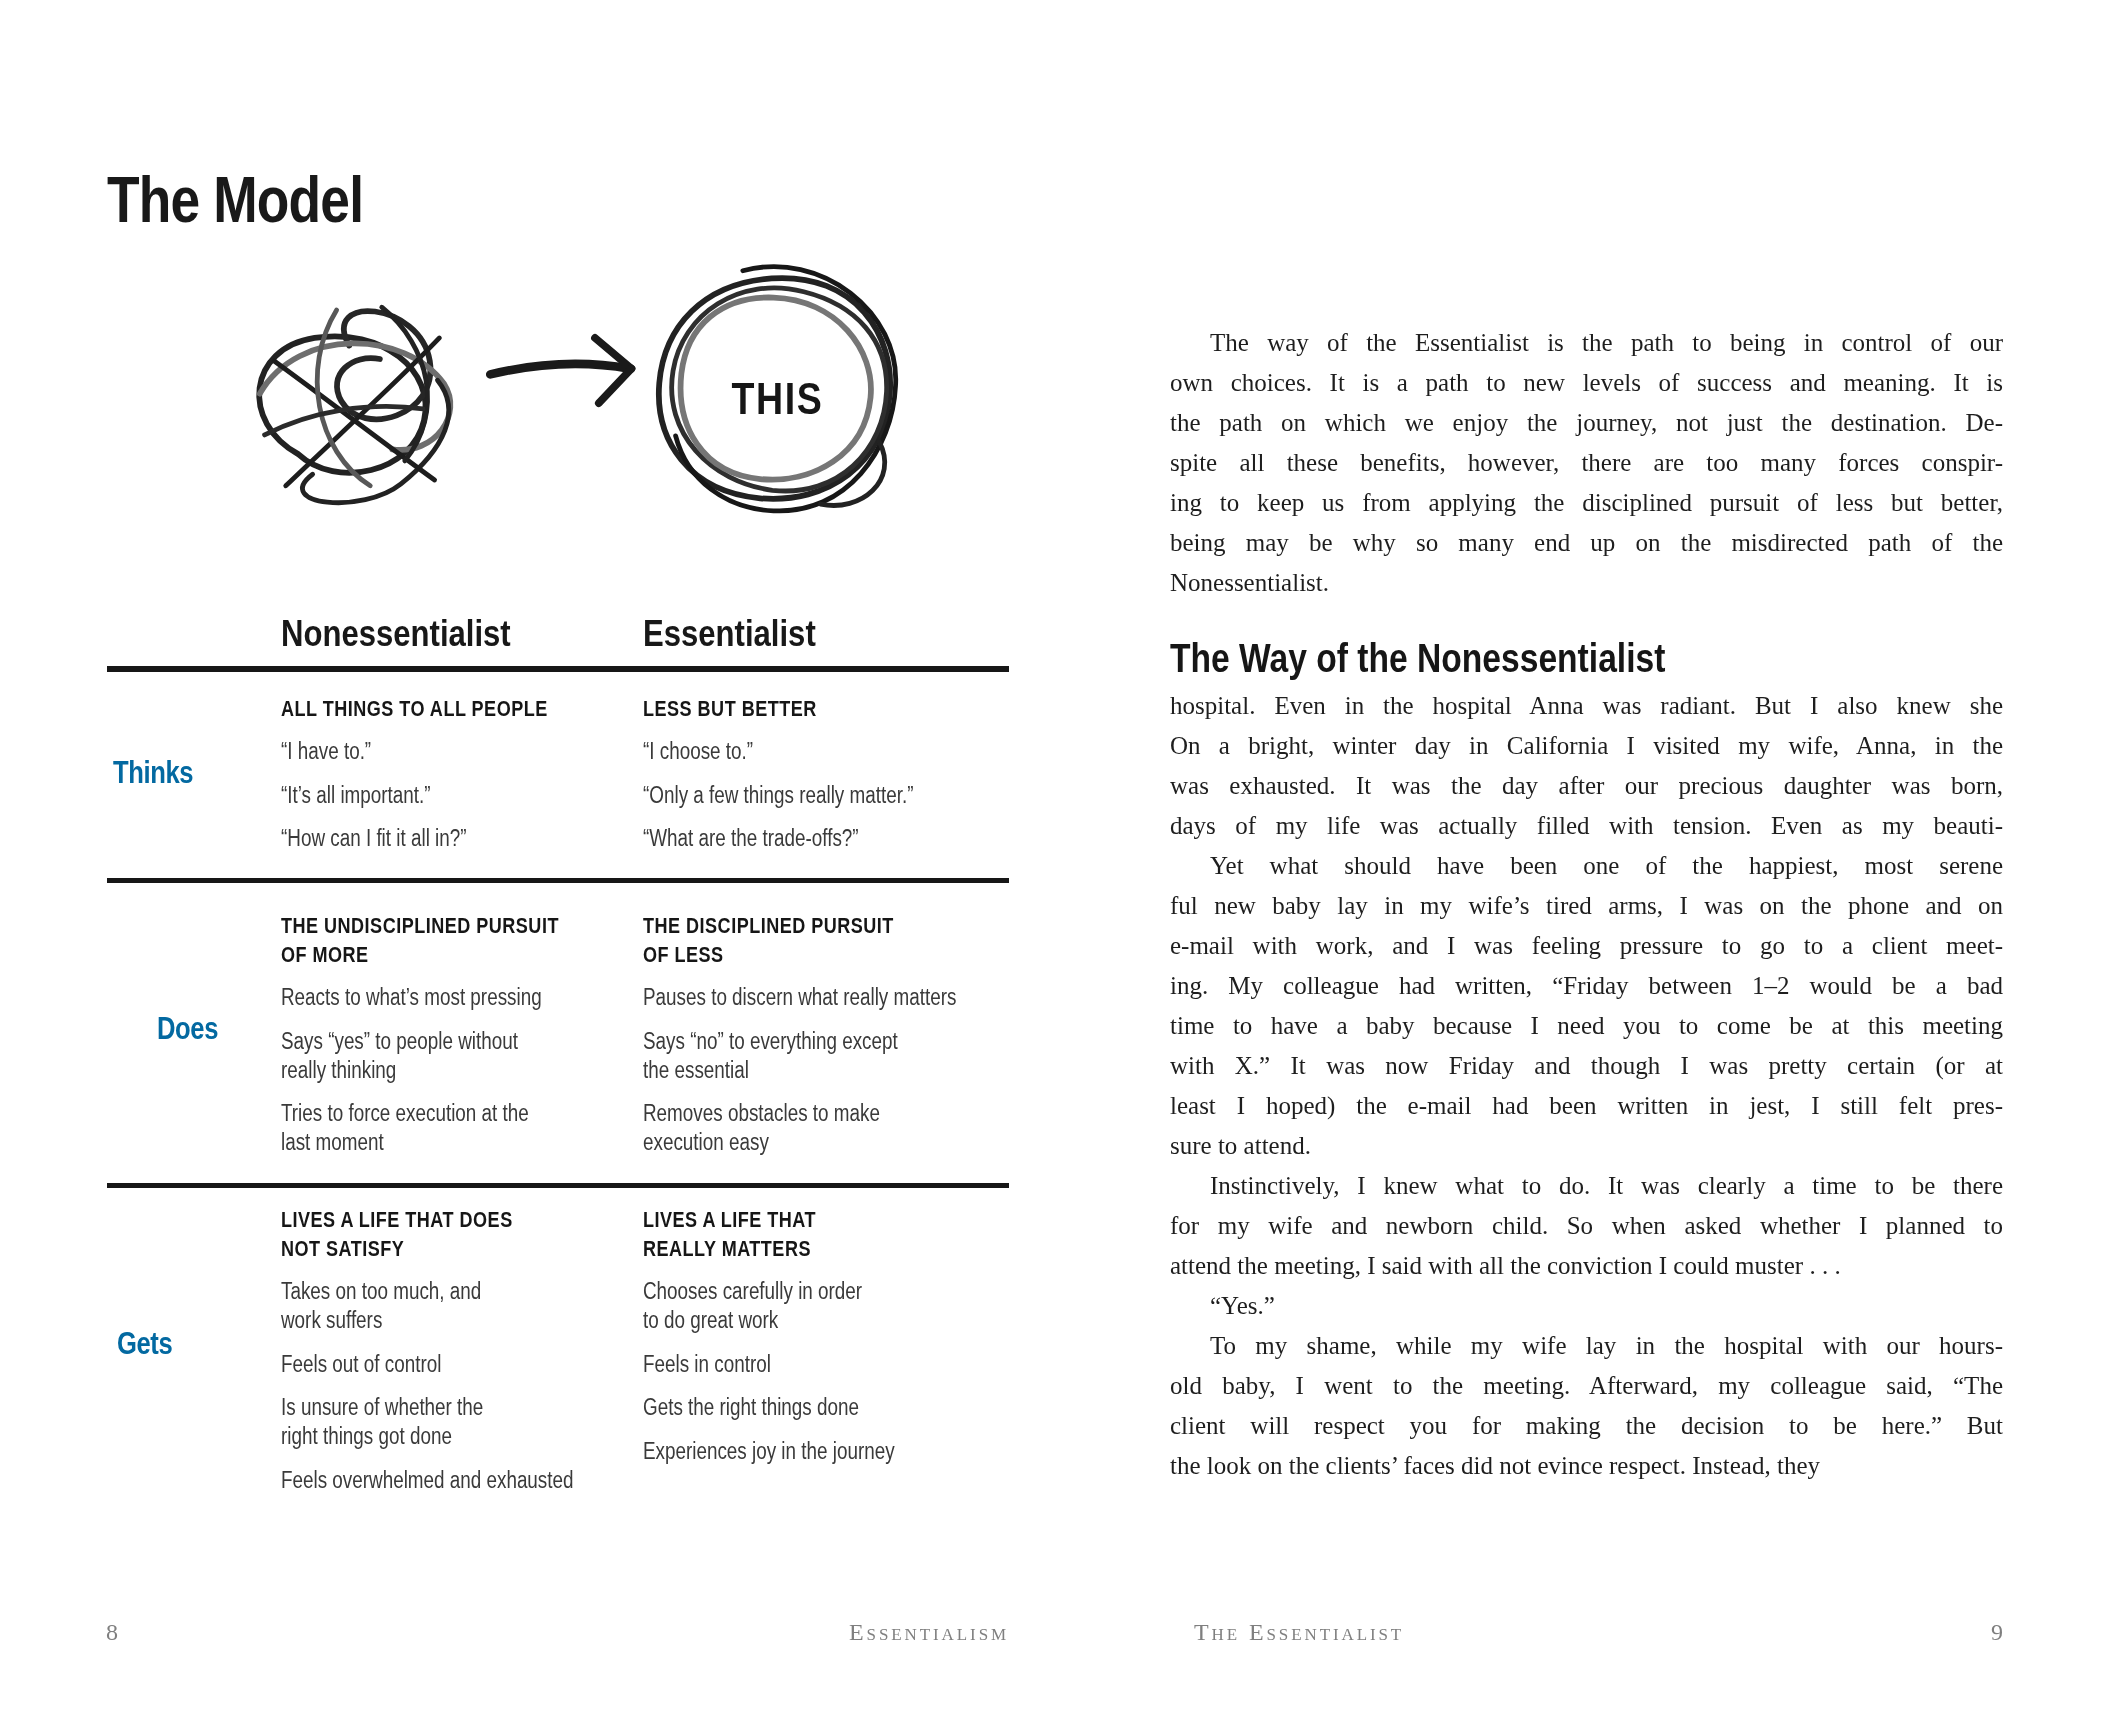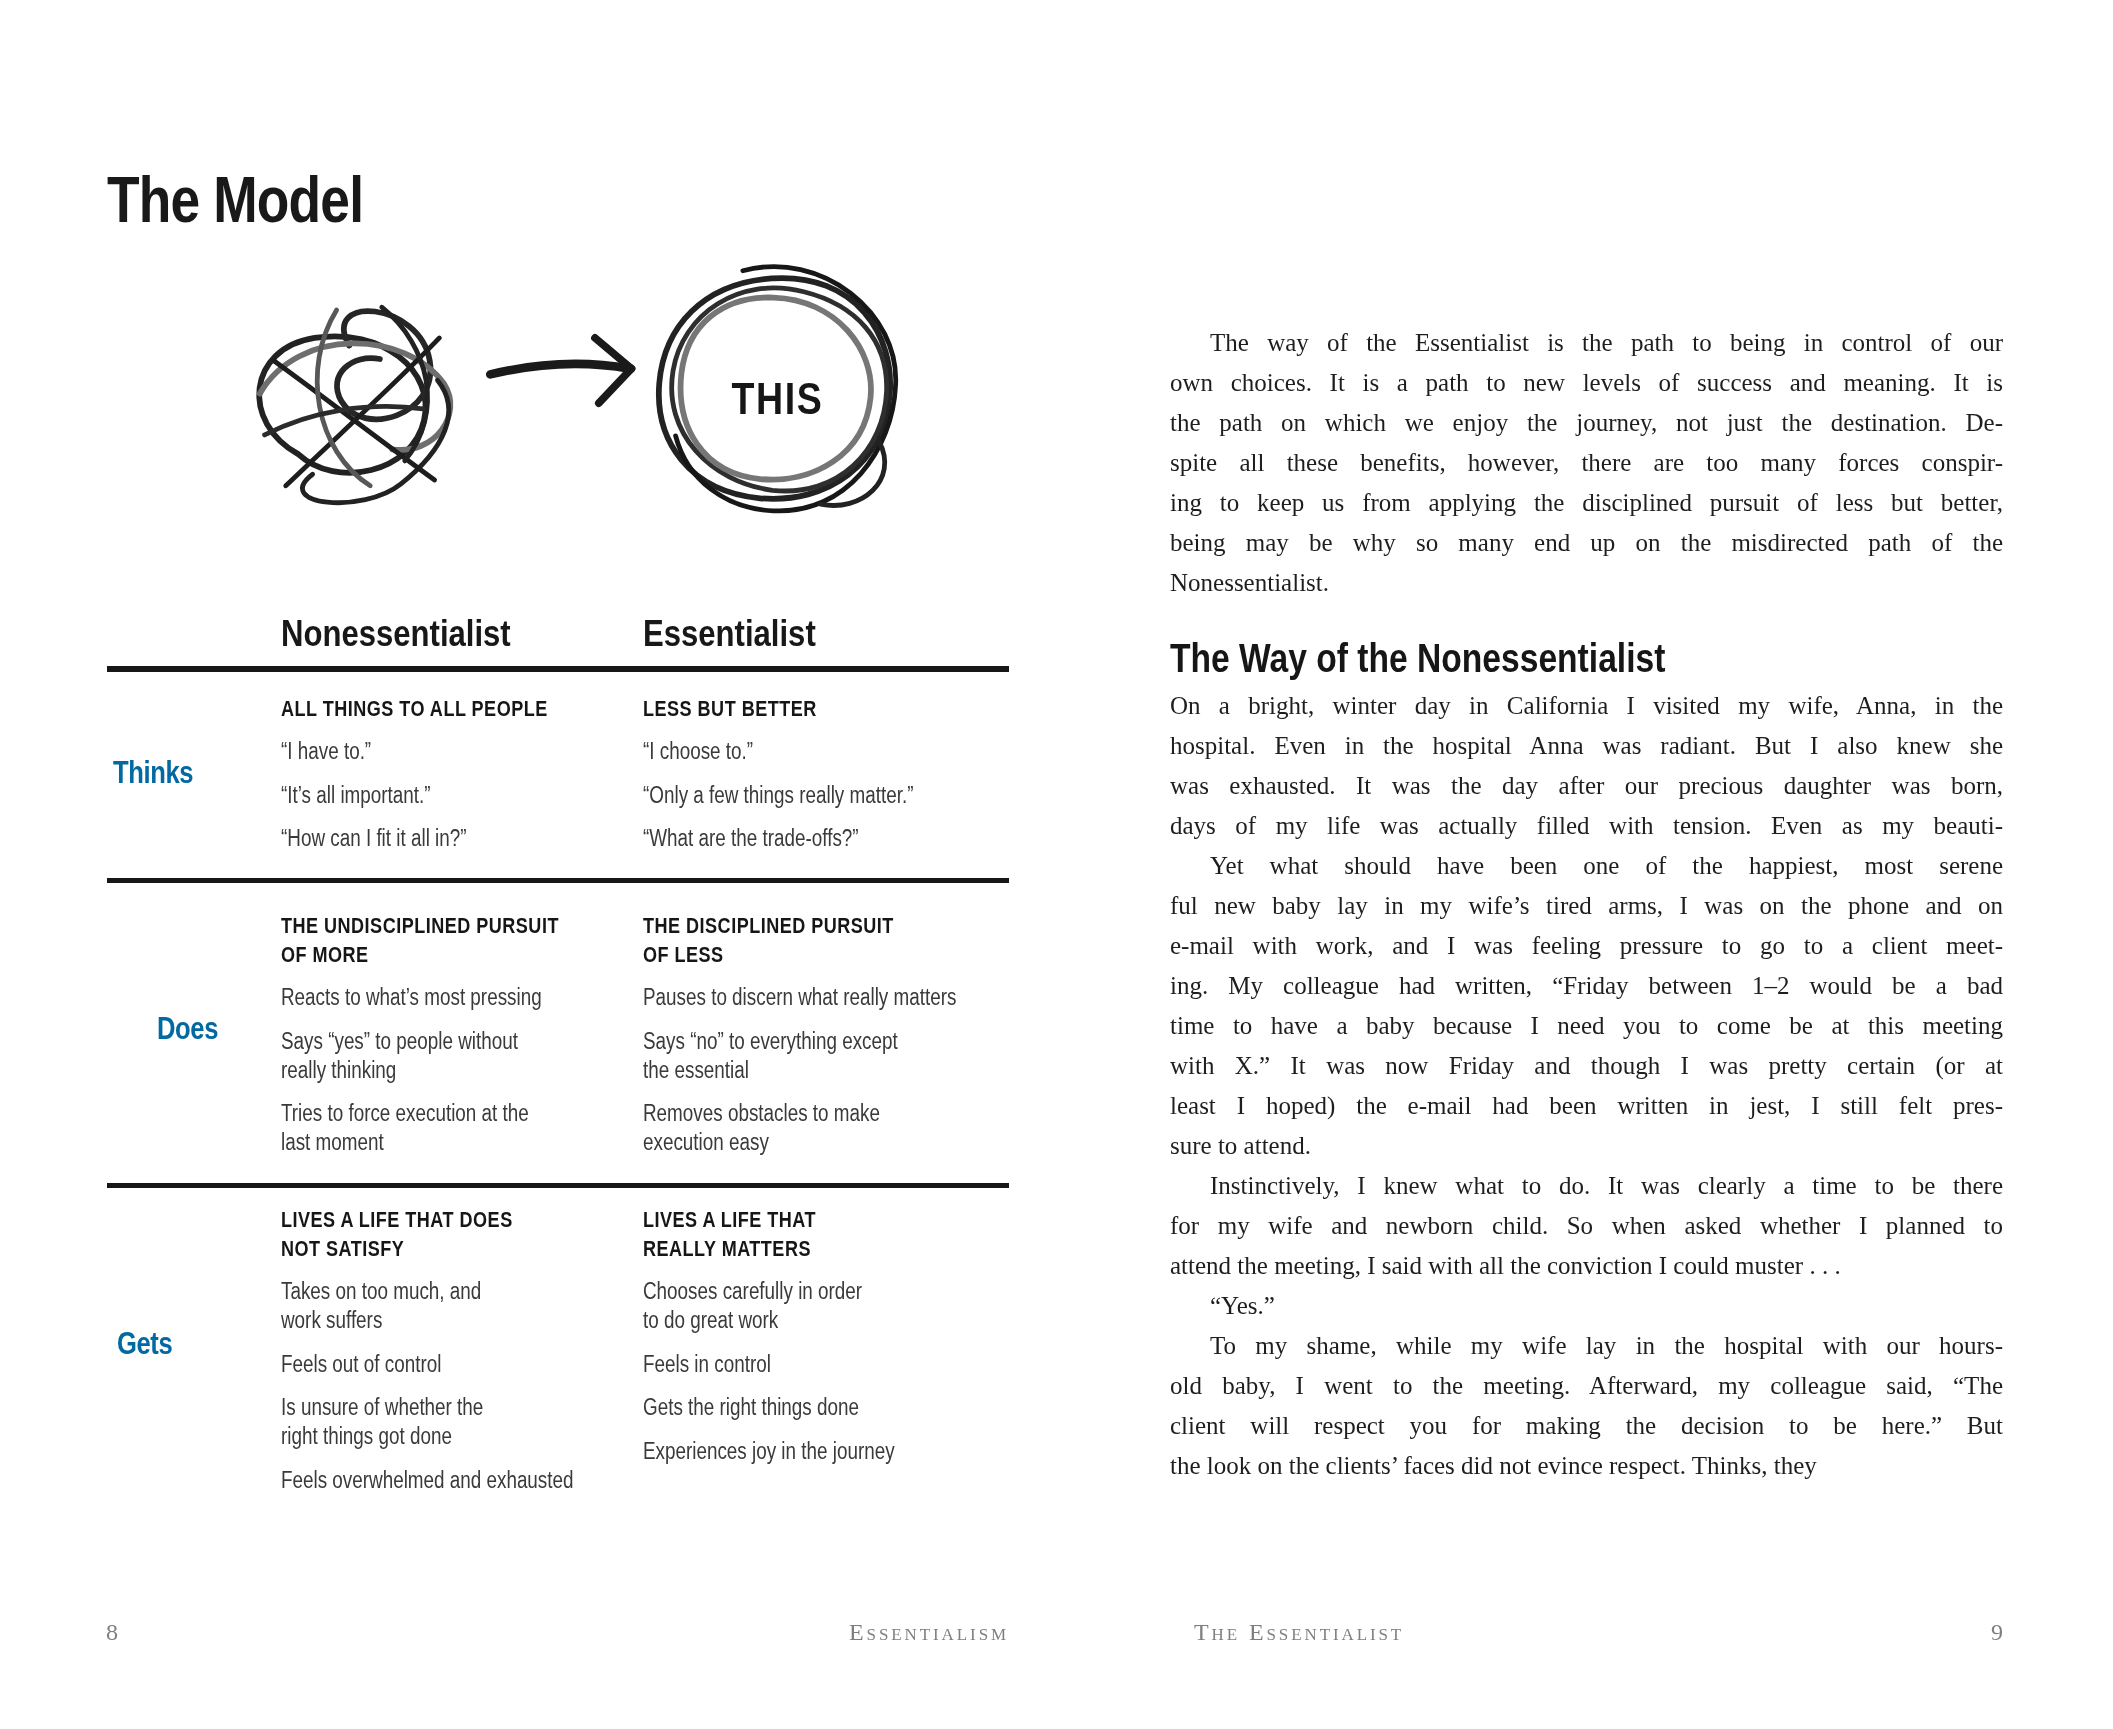--- a/index.html
+++ b/index.html
@@ -164,22 +164,22 @@
           <div class="rp-line first">The way of the Essentialist is the path to being in control of our</div>
           <div class="rp-line">own choices. It is a path to new levels of success and meaning. It is</div>
           <div class="rp-line">the path on which we enjoy the journey, not just the destination. De-</div>
           <div class="rp-line">spite all these benefits, however, there are too many forces conspir-</div>
           <div class="rp-line">ing to keep us from applying the disciplined pursuit of less but better,</div>
           <div class="rp-line">being may be why so many end up on the misdirected path of the</div>
           <div class="rp-line last">Nonessentialist.</div>
         </div>
         <div class="section-heading"><span class="cond">The Way of the Nonessentialist</span></div>
         <div class="para">
+          <div class="rp-line">hospital. Even in the hospital Anna was radiant. But I also knew she</div>
           <div class="rp-line">On a bright, winter day in California I visited my wife, Anna, in the</div>
-          <div class="rp-line">hospital. Even in the hospital Anna was radiant. But I also knew she</div>
           <div class="rp-line">was exhausted. It was the day after our precious daughter was born,</div>
         </div>
         <div class="para">
           <div class="rp-line">days of my life was actually filled with tension. Even as my beauti-</div>
           <div class="rp-line first">Yet what should have been one of the happiest, most serene</div>
           <div class="rp-line">ful new baby lay in my wife’s tired arms, I was on the phone and on</div>
           <div class="rp-line">e-mail with work, and I was feeling pressure to go to a client meet-</div>
           <div class="rp-line">ing. My colleague had written, “Friday between 1–2 would be a bad</div>
           <div class="rp-line">time to have a baby because I need you to come be at this meeting</div>
           <div class="rp-line">with X.” It was now Friday and though I was pretty certain (or at</div>
@@ -191,21 +191,21 @@
           <div class="rp-line">for my wife and newborn child. So when asked whether I planned to</div>
           <div class="rp-line last">attend the meeting, I said with all the conviction I could muster . . .</div>
         </div>
         <div class="para">
           <div class="rp-line first last">“Yes.”</div>
         </div>
         <div class="para">
           <div class="rp-line first">To my shame, while my wife lay in the hospital with our hours-</div>
           <div class="rp-line">old baby, I went to the meeting. Afterward, my colleague said, “The</div>
           <div class="rp-line">client will respect you for making the decision to be here.” But</div>
-          <div class="rp-line last">the look on the clients’ faces did not evince respect. Thinks, they</div>
+          <div class="rp-line last">the look on the clients’ faces did not evince respect. Instead, they</div>
         </div>
       </div>
     <div class="folio caps right-run">The Essentialist</div>
     <div class="folio right-num">9</div>
   </section>
 
 </div>
 
 
 </body></html>

